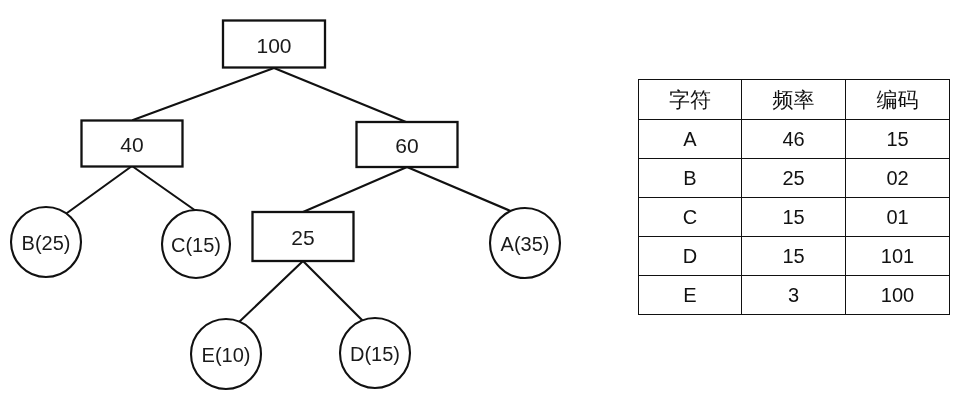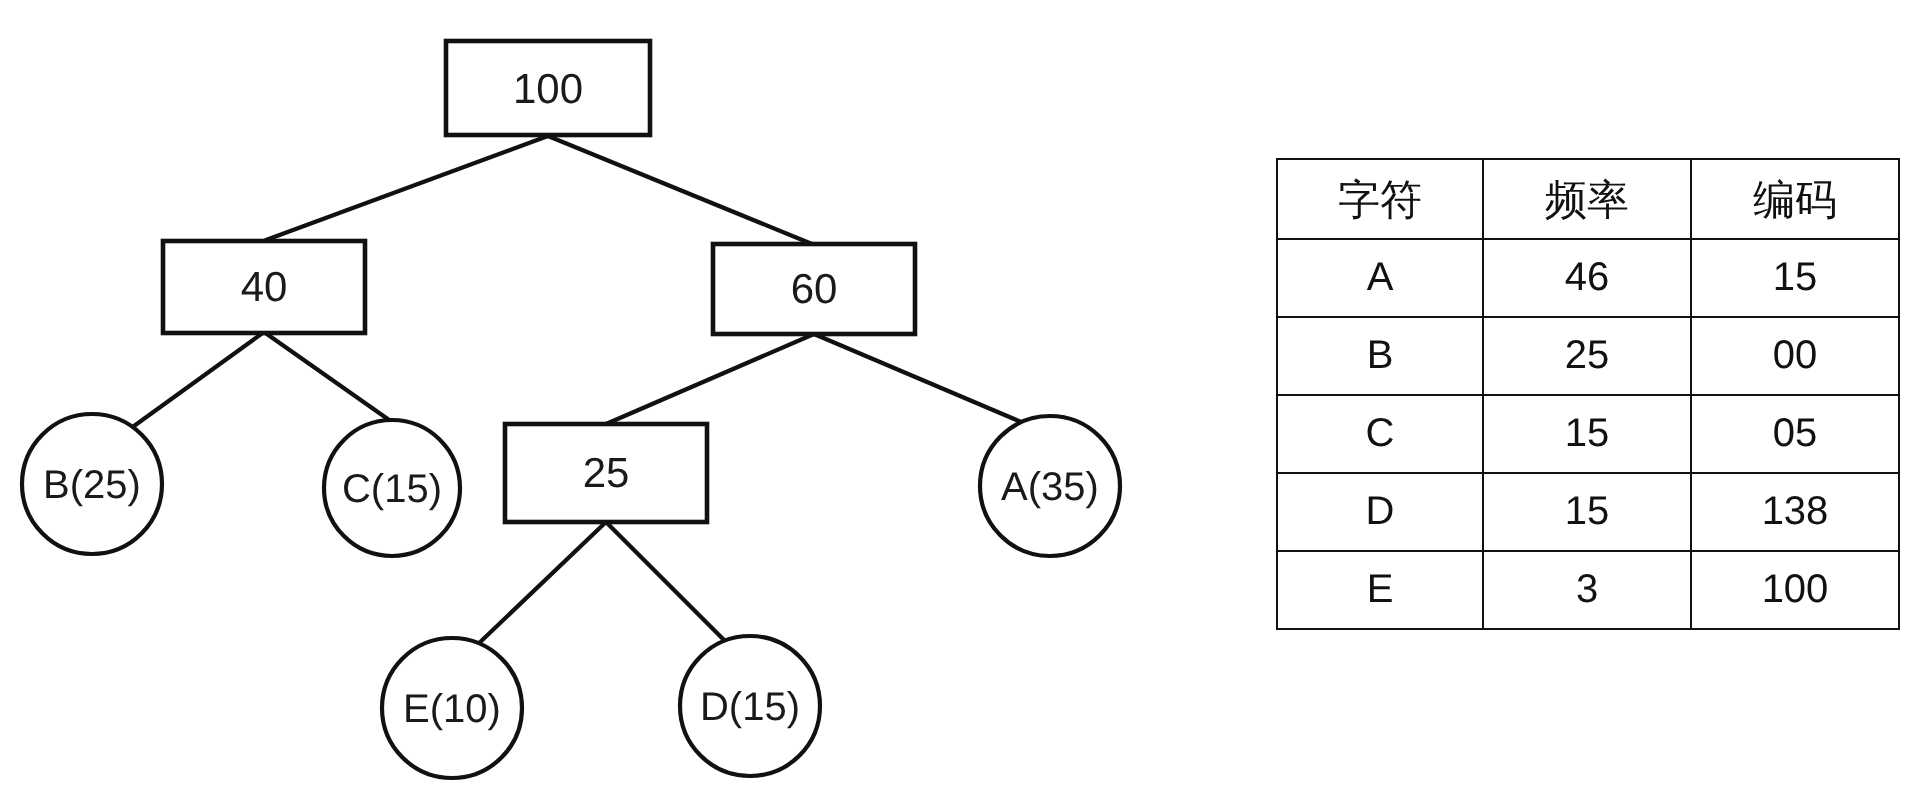--- a/index.html
+++ b/index.html
@@ -176,31 +176,31 @@
       </thead>
       <tbody>
         <tr>
           <td>A</td>
           <td>46</td>
           <td>15</td>
         </tr>
         <tr>
           <td>B</td>
           <td>25</td>
-          <td>00</td>
+          <td>02</td>
         </tr>
         <tr>
           <td>C</td>
           <td>15</td>
-          <td>05</td>
+          <td>01</td>
         </tr>
         <tr>
           <td>D</td>
           <td>15</td>
-          <td>138</td>
+          <td>101</td>
         </tr>
         <tr>
           <td>E</td>
           <td>3</td>
           <td>100</td>
         </tr>
       </tbody>
     </table>
   </div>
 

